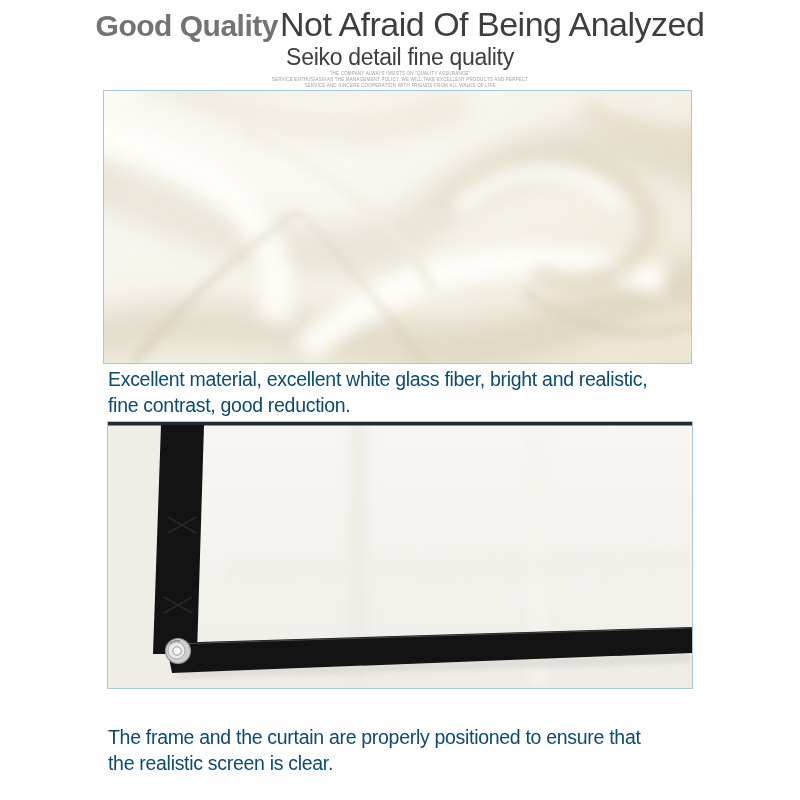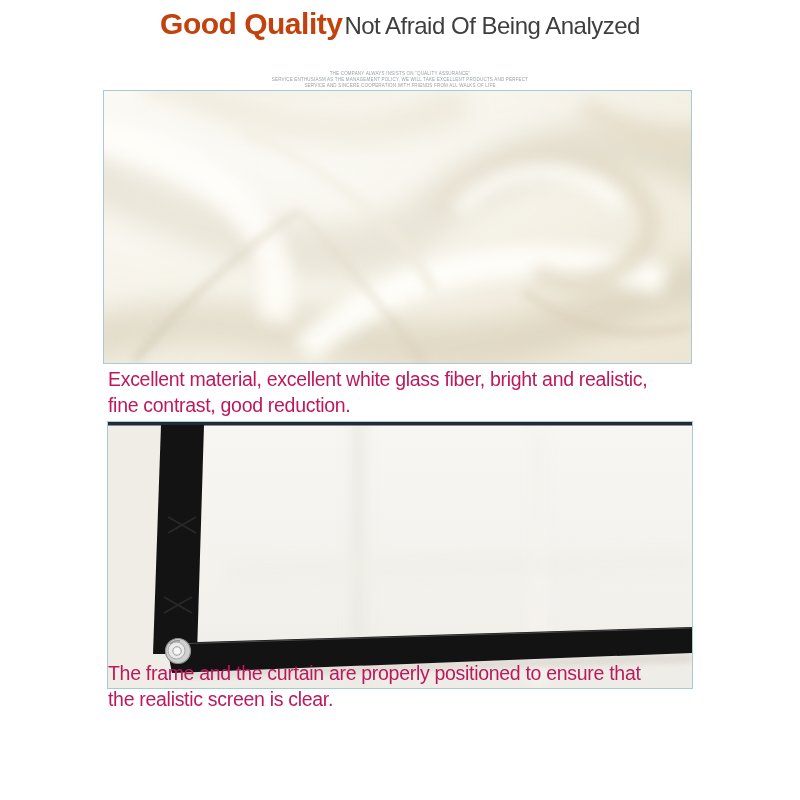--- a/index.html
+++ b/index.html
@@ -2,47 +2,48 @@
 <html><head>
 <meta charset="utf-8">
 <style>
   html,body{margin:0;padding:0;background:#ffffff;}
   #page{position:relative;width:800px;height:800px;background:#ffffff;overflow:hidden;
         font-family:"Liberation Sans", sans-serif;}
 
   
   .header-line{position:absolute;top:6px;left:0;width:100%;text-align:center;
                white-space:nowrap;line-height:36px;}
-  .badge{color:#c2410c;font-weight:bold;font-size:30px;letter-spacing:-0.5px;}
-  .title{color:#3e3e3e;font-weight:400;font-size:24px;letter-spacing:-0.5px;margin-left:2px;}
+  .badge{color:#737373;font-weight:bold;font-size:30px;letter-spacing:-0.5px;}
+  .title{color:#3e3e3e;font-weight:400;font-size:34px;letter-spacing:-0.5px;margin-left:2px;}
   .subtitle{position:absolute;top:44px;left:0;width:100%;text-align:center;
             color:#3e3e3e;font-size:23px;font-weight:400;letter-spacing:-0.3px;}
   .fineprint{position:absolute;top:71px;left:0;width:100%;text-align:center;
              color:#9aa0a3;font-size:4.5px;line-height:6px;letter-spacing:.2px;}
 
   
   .photo{position:absolute;border:1px solid #a9c8db;background:#fff;}
   .photo svg{display:block;}
   #photo1{left:103px;top:90px;width:587px;height:272px;}
   #photo2{left:107px;top:421px;width:584px;height:266px;}
 
   
-  .caption{position:absolute;color:#be185d;font-size:19.5px;line-height:26px;
+  .caption{position:absolute;color:#0c4a6e;font-size:19.5px;line-height:26px;
            letter-spacing:-0.3px;white-space:nowrap;}
   #caption1{left:108px;top:366px;}
-  #caption2{left:108px;top:660px;}
+  #caption2{left:108px;top:724px;}
 </style>
 </head>
 <body>
 
 <div id="page">
 
   <div class="header-line">
     <span class="badge">Good Quality</span><span class="title">Not Afraid Of Being Analyzed</span>
   </div>
+  <div class="subtitle">Seiko detail fine quality</div>
   <div class="fineprint">
     <div>THE COMPANY ALWAYS INSISTS ON "QUALITY ASSURANCE"</div>
     <div>SERVICE ENTHUSIASM AS THE MANAGEMENT POLICY, WE WILL TAKE EXCELLENT PRODUCTS AND PERFECT</div>
     <div>SERVICE AND SINCERE COOPERATION WITH FRIENDS FROM ALL WALKS OF LIFE</div>
   </div>
 
   <div id="photo1" class="photo">
     <svg width="587" height="272" viewBox="0 0 587 272" preserveAspectRatio="none">
       <defs>
         <linearGradient id="satinBase" x1="0" y1="0" x2="1" y2="1">

